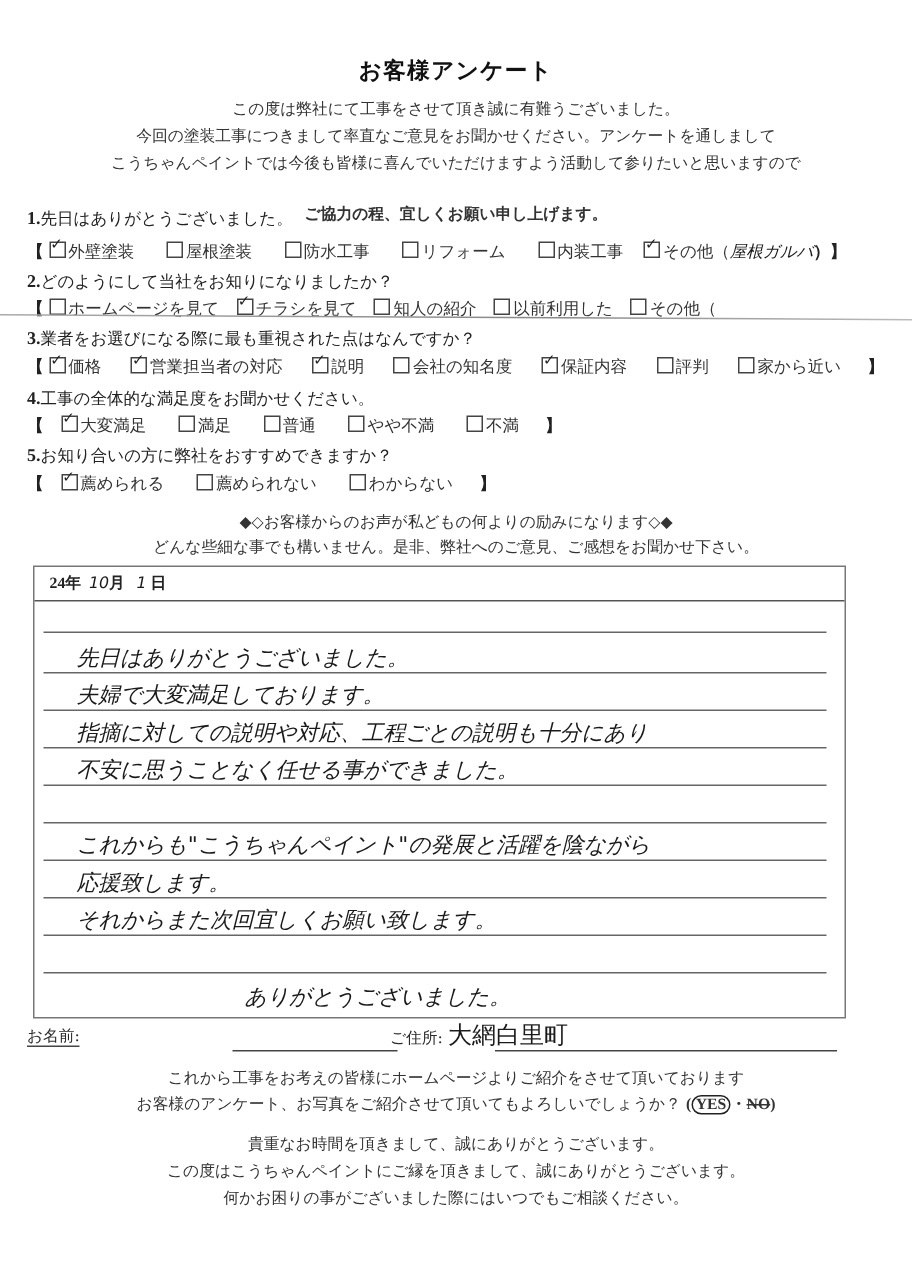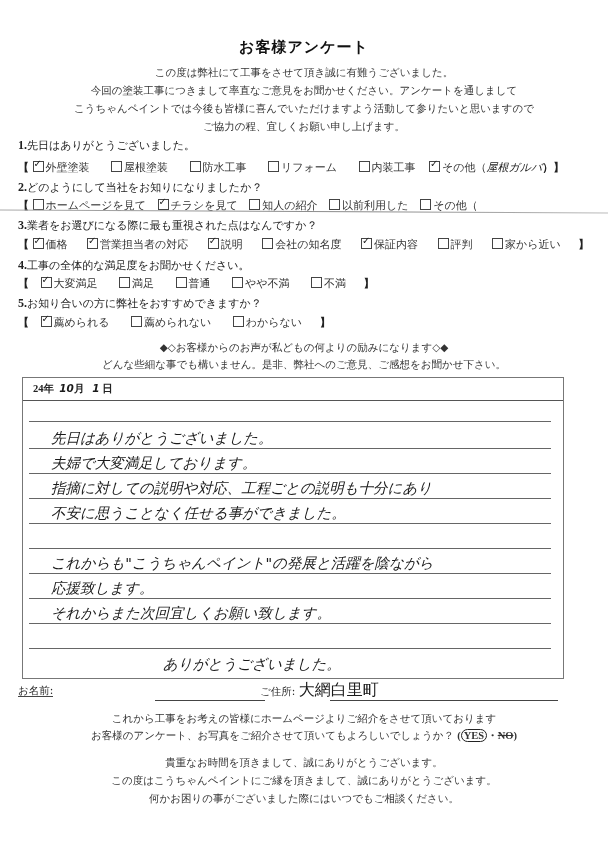--- a/index.html
+++ b/index.html
@@ -16,39 +16,39 @@
   .opts { left: 18px; font-size: 11px; color: #333; white-space: nowrap; }
   .opt { display: inline-block; margin-right: 12px; }
   .cb { display: inline-block; width: 9px; height: 9px; border: 1px solid #444; vertical-align: -1px; margin-right: 2px; position: relative; }
   .cb.checked::after { content: "✓"; position: absolute; left: 0px; top: -4px; font-size: 10px; color: #222; font-family: "DejaVu Sans", sans-serif; }
   .bracket { font-weight: bold; color: #222; }
   .hand { font-family: "DejaVu Sans", sans-serif; color: #1a1a1a; font-style: italic; }
   .fold { left: 0; top: 211px; width: 608px; height: 1px; background: linear-gradient(90deg, #aaa, #888 60%, #bbb); transform: rotate(0.3deg); }
   .box { left: 22px; top: 377px; width: 540px; height: 300px; border: 1px solid #777; }
   .box-head { left: 0; top: 0; width: 540px; height: 22px; border-bottom: 1px solid #555; }
   .date { left: 10px; top: 4px; font-size: 10.5px; color: #222; font-weight: bold; font-family: "Liberation Serif", serif; }
-  .date .hand { font-weight: bold; }
+  .date .hand { font-weight: normal; }
   .rule { left: 6px; width: 522px; height: 1px; background: #666; }
   .line-text { left: 28px; font-size: 14.5px; white-space: nowrap; }
   .name-row { top: 684px; font-size: 10.5px; }
   .ul { border-bottom: 1px solid #444; }
   .footer { font-size: 10.5px; color: #333; }
   .yesno { font-weight: bold; font-family: "Liberation Serif", serif; }
   .yes { border: 1px solid #222; border-radius: 8px; padding: 0 2px; }
   .no { text-decoration: line-through; }
 </style>
 </head>
 <body>
 
 <div class="abs center title">お客様アンケート</div>
 
 <div class="abs center intro" style="top:66px;">この度は弊社にて工事をさせて頂き誠に有難うございました。</div>
 <div class="abs center intro" style="top:84px;">今回の塗装工事につきまして率直なご意見をお聞かせください。アンケートを通しまして</div>
 <div class="abs center intro" style="top:102px;">こうちゃんペイントでは今後も皆様に喜んでいただけますよう活動して参りたいと思いますので</div>
-<div class="abs center intro" style="top:120px;">ご協力の程、宜しくお願い申し上げます。</div>
+<div class="abs center intro" style="top:136px;font-weight:bold;">ご協力の程、宜しくお願い申し上げます。</div>
 
 <div class="abs q" style="top:138px;">
   <b>1.</b><span>先日はありがとうございました。</span>
 </div>
 <div class="abs opts" style="top:160px;">
   <span class="bracket">【</span>
   <span class="opt" style="margin-right:18px"><span class="cb checked"></span><span>外壁塗装</span></span>
   <span class="opt" style="margin-right:18px"><span class="cb"></span><span>屋根塗装</span></span>
   <span class="opt" style="margin-right:18px"><span class="cb"></span><span>防水工事</span></span>
   <span class="opt" style="margin-right:18px"><span class="cb"></span><span>リフォーム</span></span>

